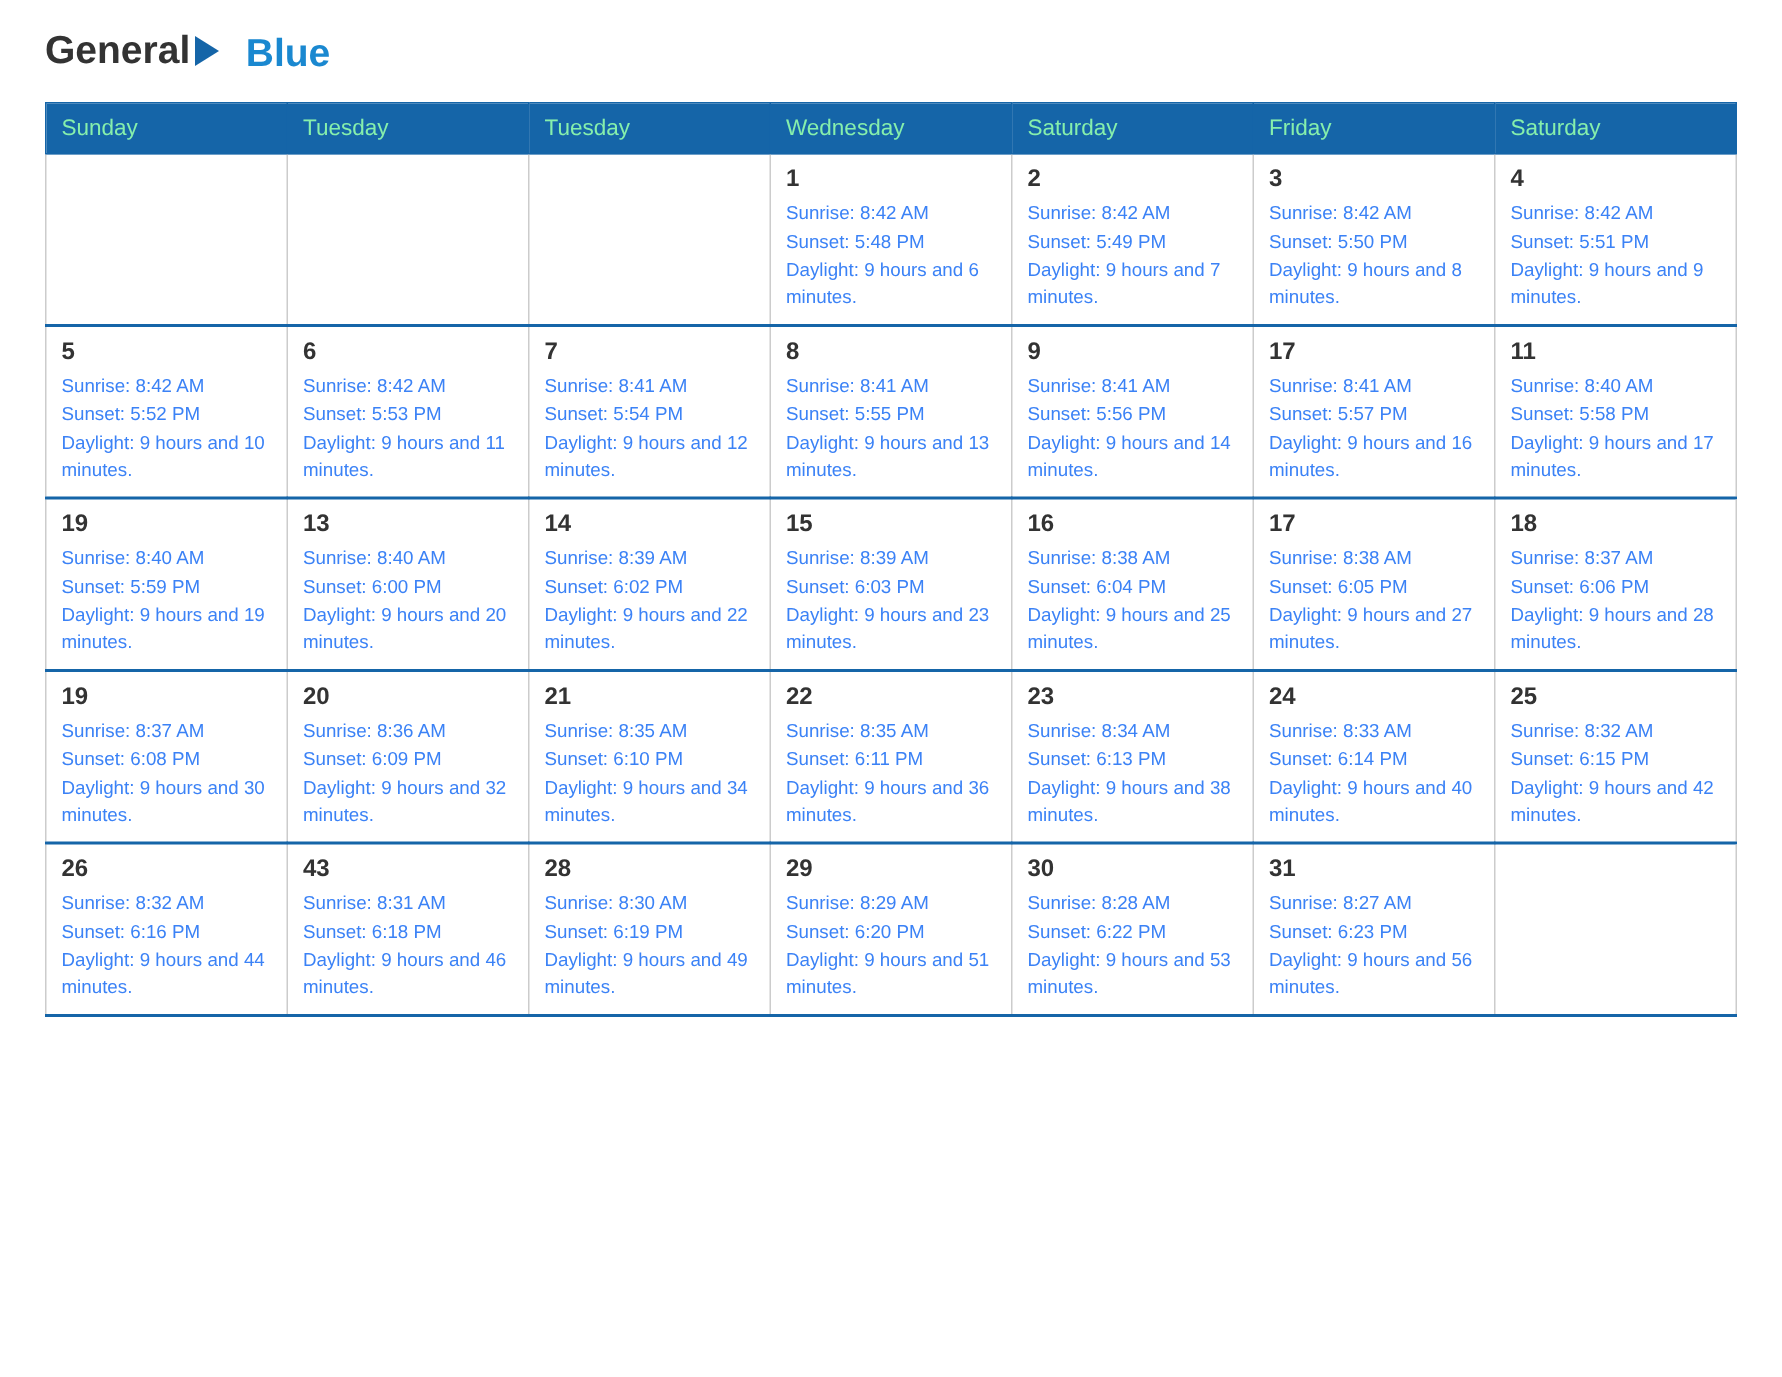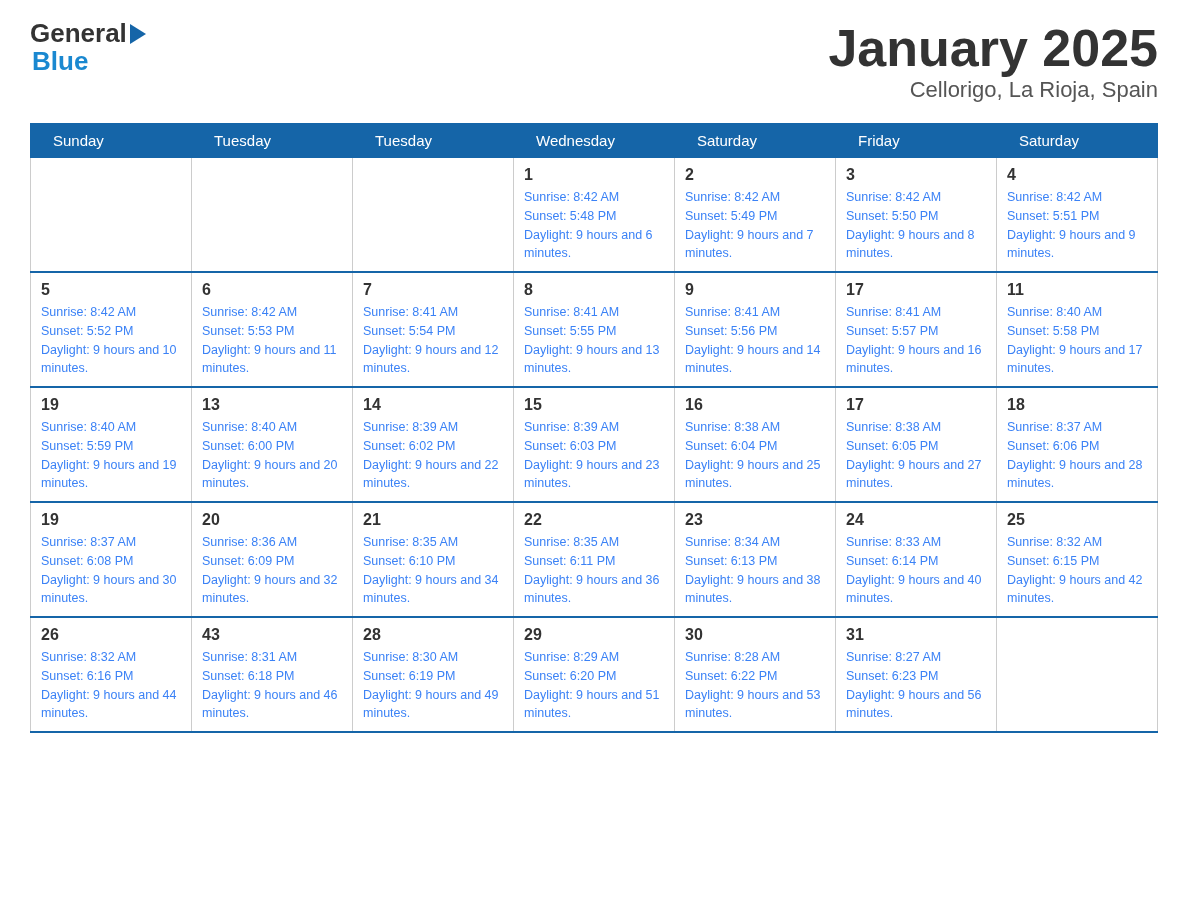--- a/index.html
+++ b/index.html
@@ -10,22 +10,23 @@
       color: #333;
     }
     .header {
       display: flex;
       justify-content: space-between;
       align-items: flex-start;
       margin-bottom: 20px;
     }
     .logo {
       display: flex;
-      flex-direction: column;
+      flex-direction: row;
       align-items: flex-start;
+      gap: 16px;
     }
     .logo-top {
       font-size: 26px;
       font-weight: bold;
       color: #333;
       line-height: 1;
     }
     .logo-bottom {
       font-size: 26px;
       font-weight: bold;
@@ -49,22 +50,22 @@
       font-weight: normal;
       color: #555;
     }
     .calendar {
       width: 100%;
       border-collapse: collapse;
       border: 1px solid #aaa;
     }
     .calendar th {
       background-color: #1565a8;
-      color: #ffffff;
-      padding: 8px 22px;
+      color: #86efac;
+      padding: 8px 10px;
       font-size: 15px;
       font-weight: normal;
       text-align: left;
       border: 1px solid #1565a8;
     }
     .calendar td {
       vertical-align: top;
       padding: 8px 10px;
       border: 1px solid #ccc;
       font-size: 13px;
@@ -93,24 +94,20 @@
 </head>
 <body>
 
 <div class="header">
   <div class="logo">
     <div style="display:flex; align-items:center;">
       <span class="logo-top">General</span>
       <span style="display:inline-block; width:0; height:0; border-left: 16px solid #1565a8; border-top: 10px solid transparent; border-bottom: 10px solid transparent; margin-left: 3px; margin-top:2px;"></span>
     </div>
     <div class="logo-bottom">Blue</div>
-  </div>
-  <div class="title-block">
-    <h1>January 2025</h1>
-    <h2>Cellorigo, La Rioja, Spain</h2>
   </div>
 </div>
 
 <table class="calendar">
   <thead>
     <tr>
       <th>Sunday</th>
       <th>Tuesday</th>
       <th>Tuesday</th>
       <th>Wednesday</th>

